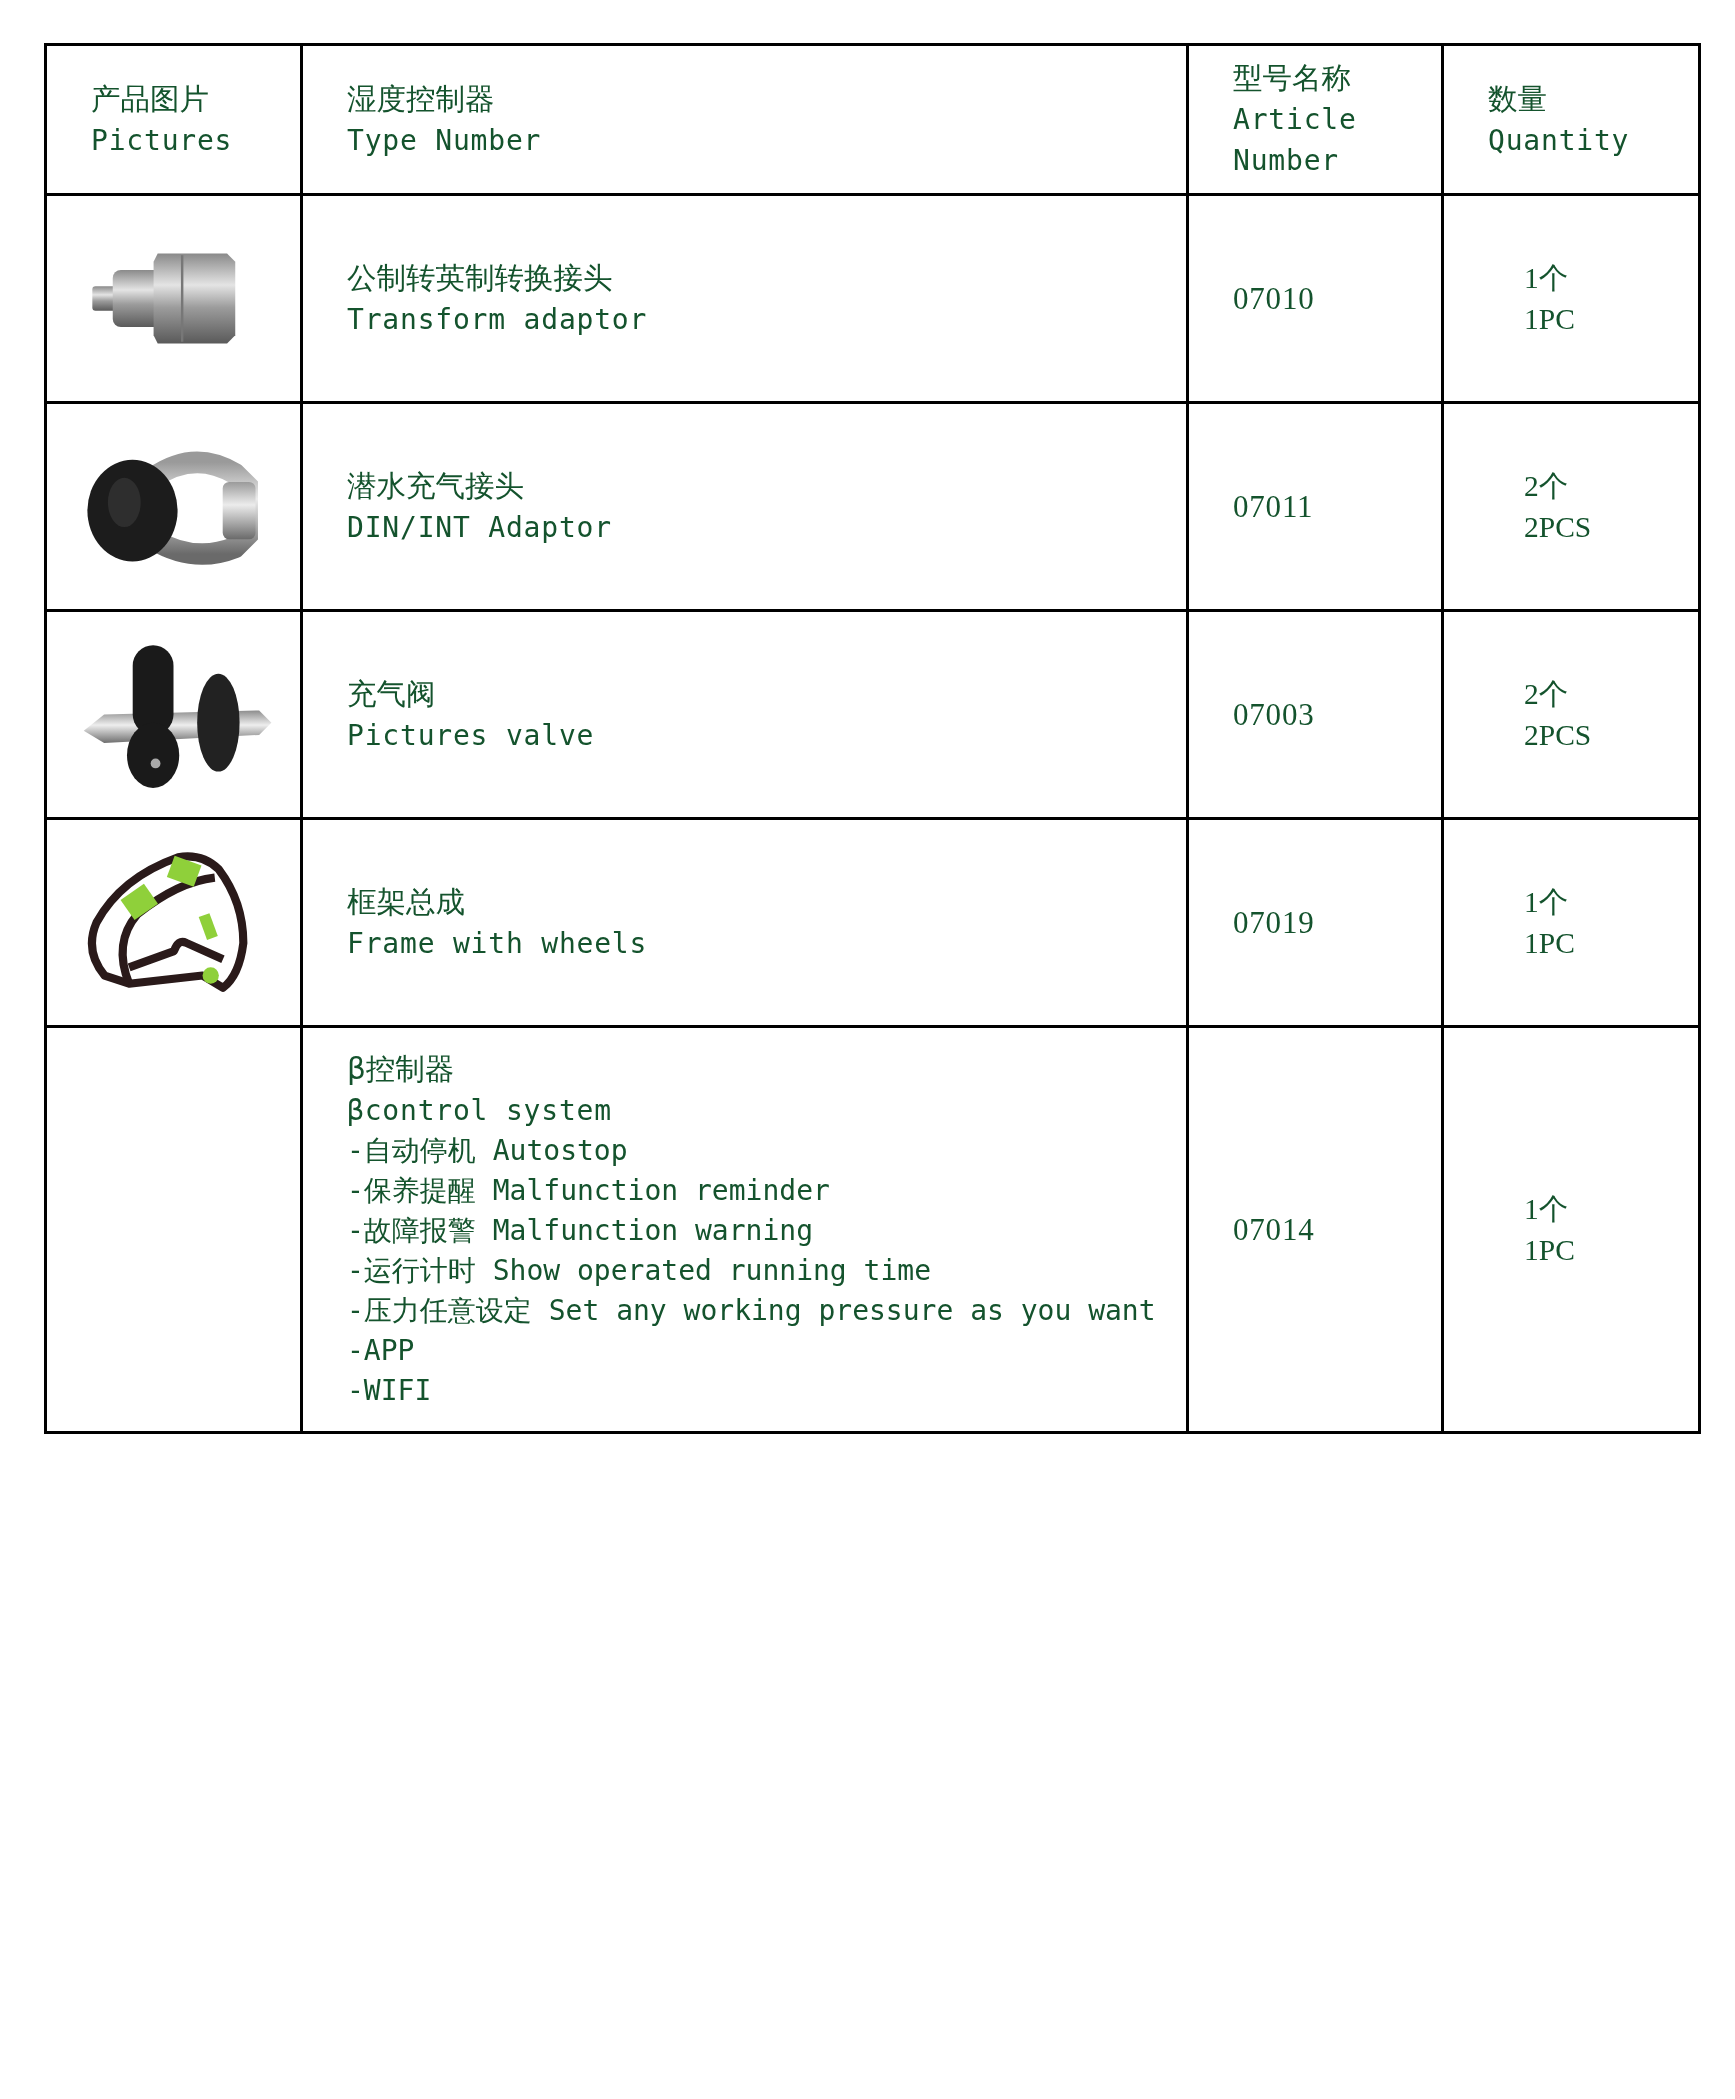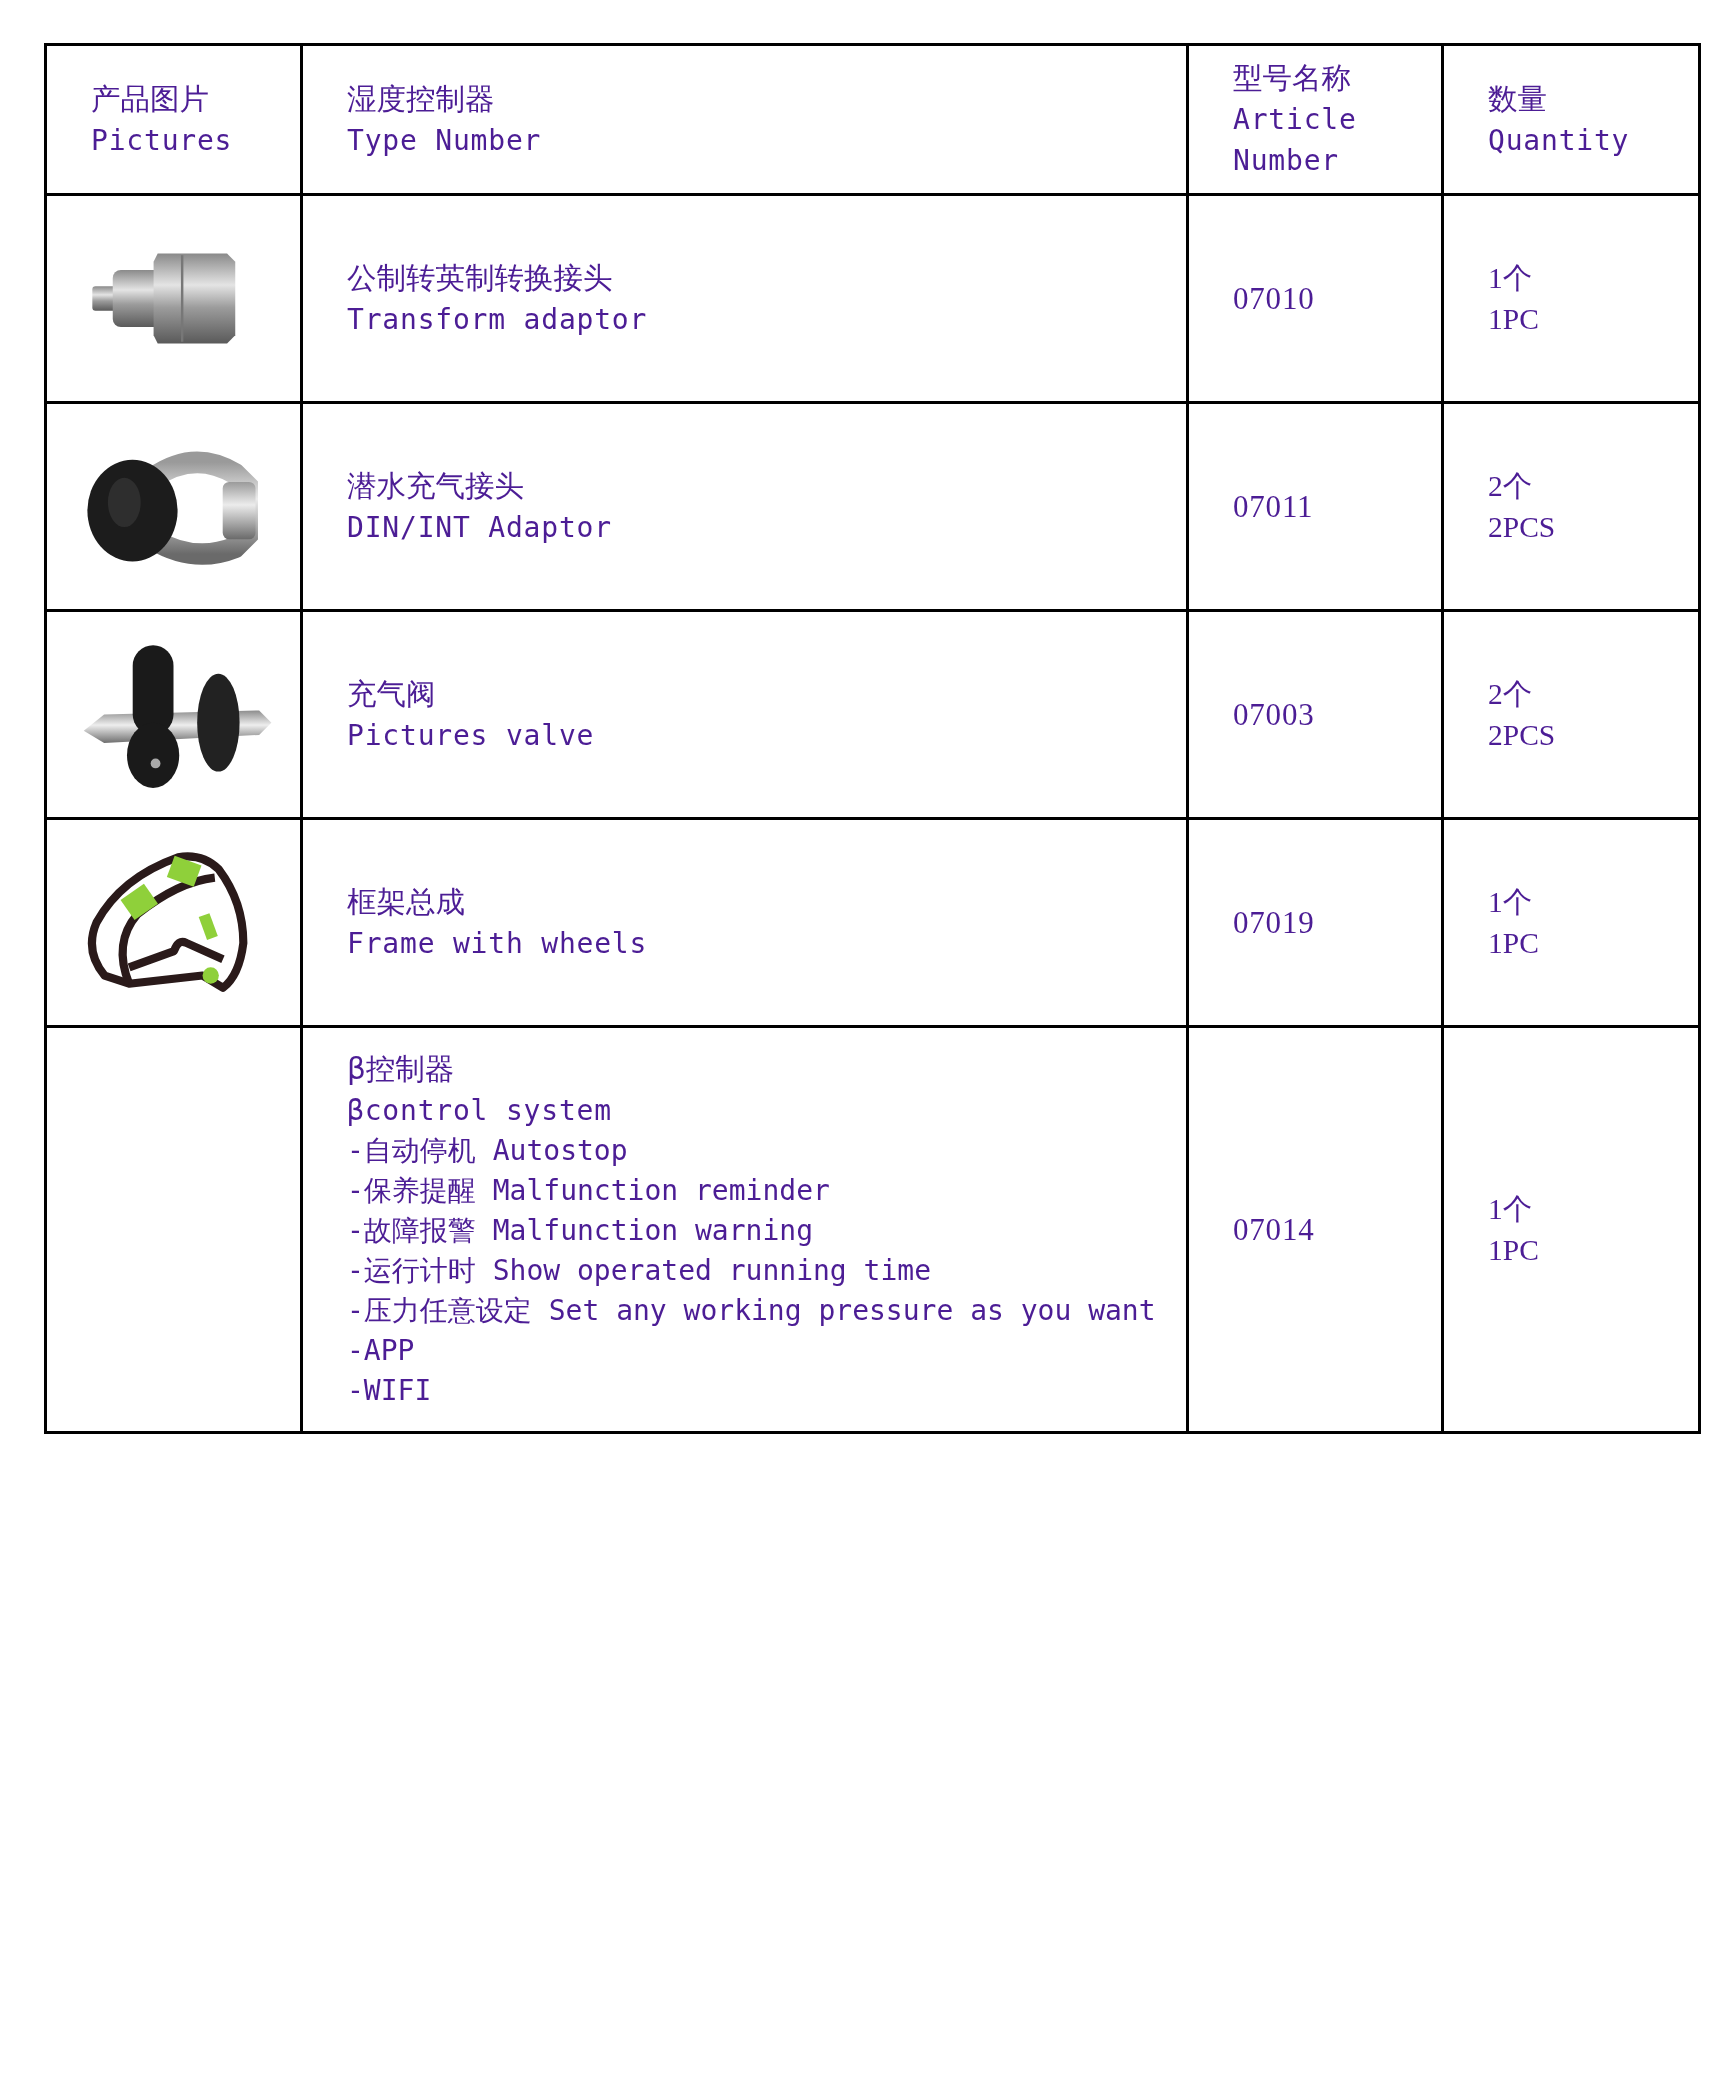--- a/index.html
+++ b/index.html
@@ -1,41 +1,41 @@
 <!DOCTYPE html>
 <html style="font-size:13px"><head>
 <meta charset="utf-8">
 <style>
   html, body { margin: 0; padding: 0; background: #ffffff; }
   body { width: 1736px; height: 2100px; position: relative; overflow: hidden; }
   .tbl {
     position: absolute; left: 44px; top: 43px;
     width: 1655px; border-collapse: collapse; table-layout: fixed;
     font-family: "DejaVu Sans Mono", "Liberation Mono", monospace;
-    color: #4c1d95;
+    color: #14532d;
   }
   .tbl td {
     border: 3.3px solid #000;
     vertical-align: middle;
     padding: 0;
     position: relative;
   }
   col.c1 { width: 256px; }
   col.c2 { width: 886px; }
   col.c3 { width: 255px; }
   col.c4 { width: 257px; }
   tr.hdr td { height: 147px; }
   tr.row td { height: 205px; }
   tr.big td { height: 403px; }
   .cell { padding-left: 44px; font-size: 28px; line-height: 41px; }
   .cn { display: block; font-family: "DejaVu Sans", sans-serif; font-size: 29.5px; line-height: 41px; }
   .en { display: block; letter-spacing: 0.8px; }
   .num { font-family: Liberation Serif, serif; font-size: 31px; letter-spacing: 0.8px; }
   .qty { font-family: "Liberation Serif", "DejaVu Serif", serif; font-size: 29.5px; line-height: 41px; }
-  .qty span { display: block; }
+  .qty span { display: block; margin-left: 36px; }
   .pic { display: flex; align-items: center; justify-content: center; height: 100%; }
   .pic svg { display: block; }
   .feat-line { display: block; white-space: nowrap; font-size: 28px; line-height: 40px; }
 </style>
 </head>
 <body>
 
 <table class="tbl">
   <colgroup>
       <col class="c1">

